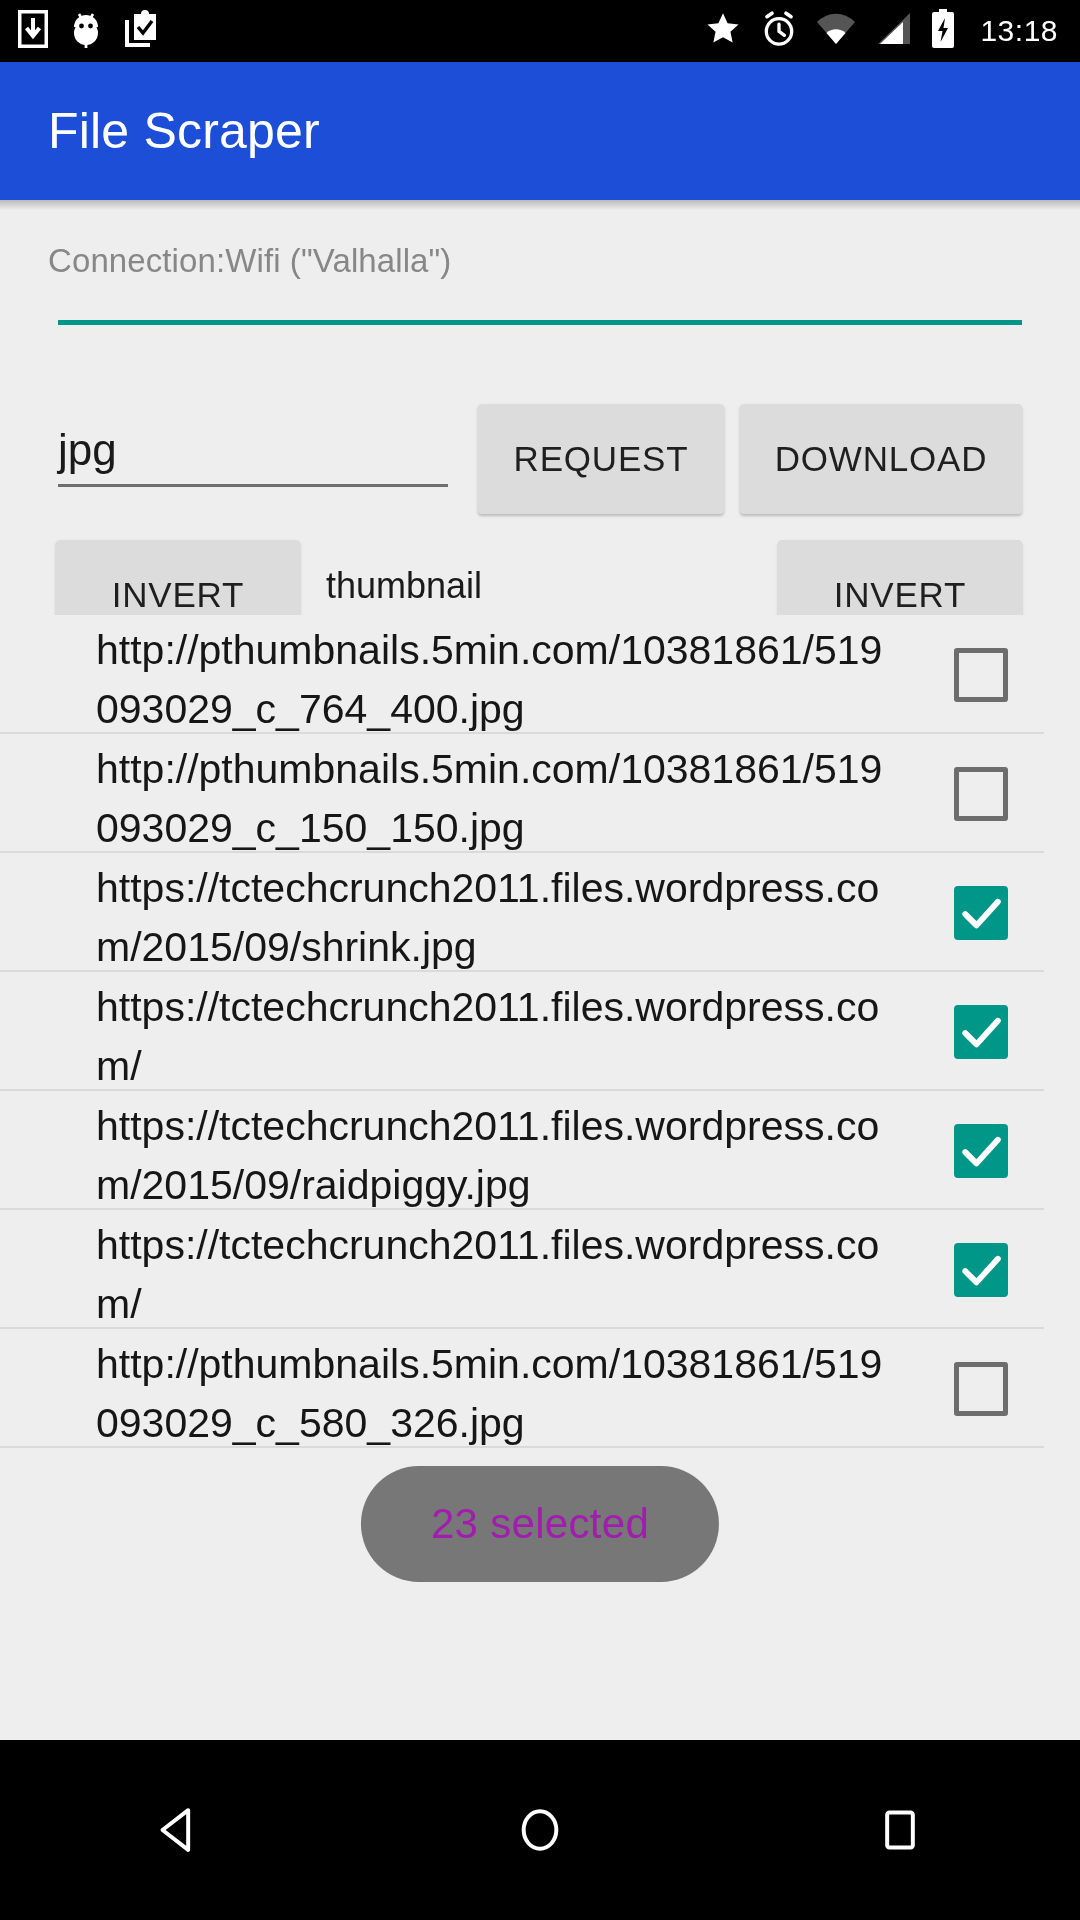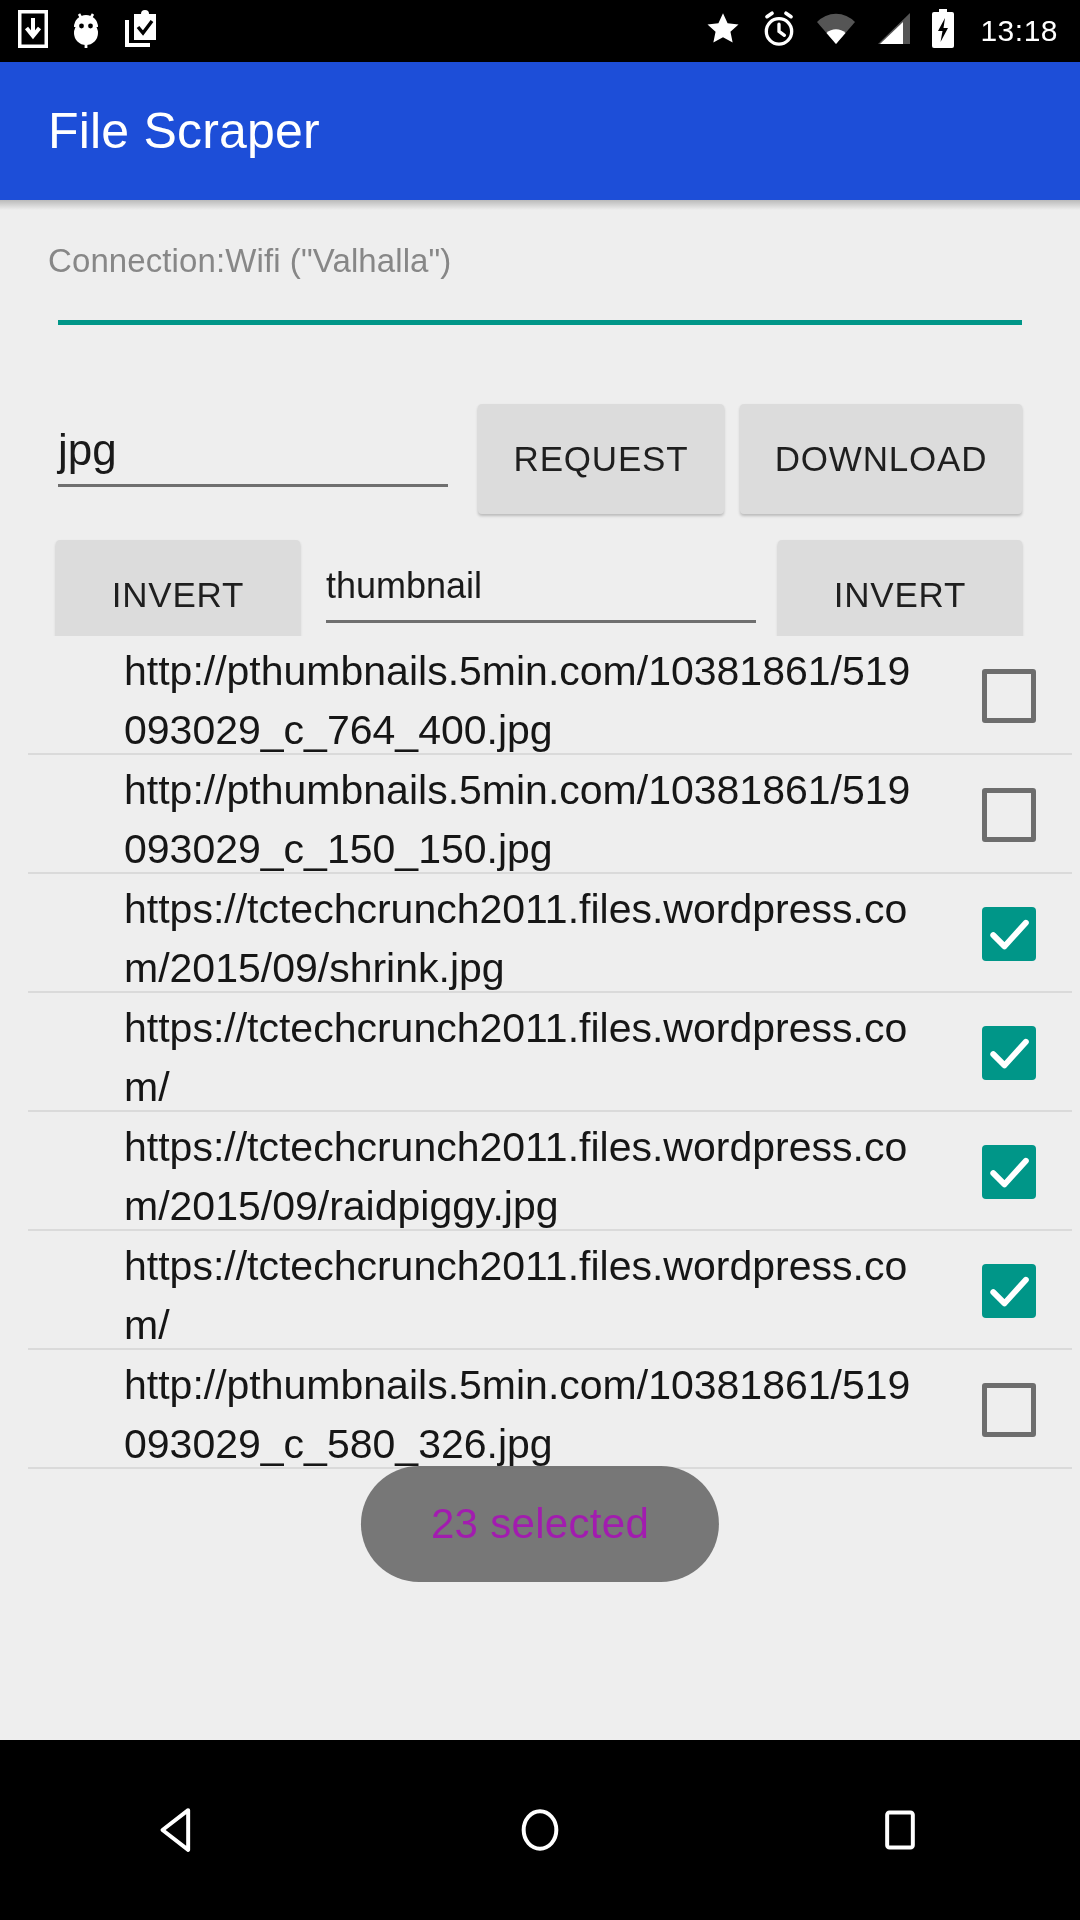--- a/index.html
+++ b/index.html
@@ -211,26 +211,25 @@
   .thumb-underline {
     margin-top: 6px;
     height: 3px;
     background: #6f6f6f;
     width: 430px;
   }
 
   
   .list {
     position: absolute;
-    top: 436px;
+    top: 415px;
     left: 0;
     width: 1044px;
     height: 1108px;
     overflow: hidden;
-    padding-left: 28px;
   }
   .list-row {
     position: relative;
     width: 1080px;
     height: 119px;
     box-sizing: border-box;
     border-bottom: 2px solid #dadada;
     overflow: hidden;
     background: #eeeeee;
   }

